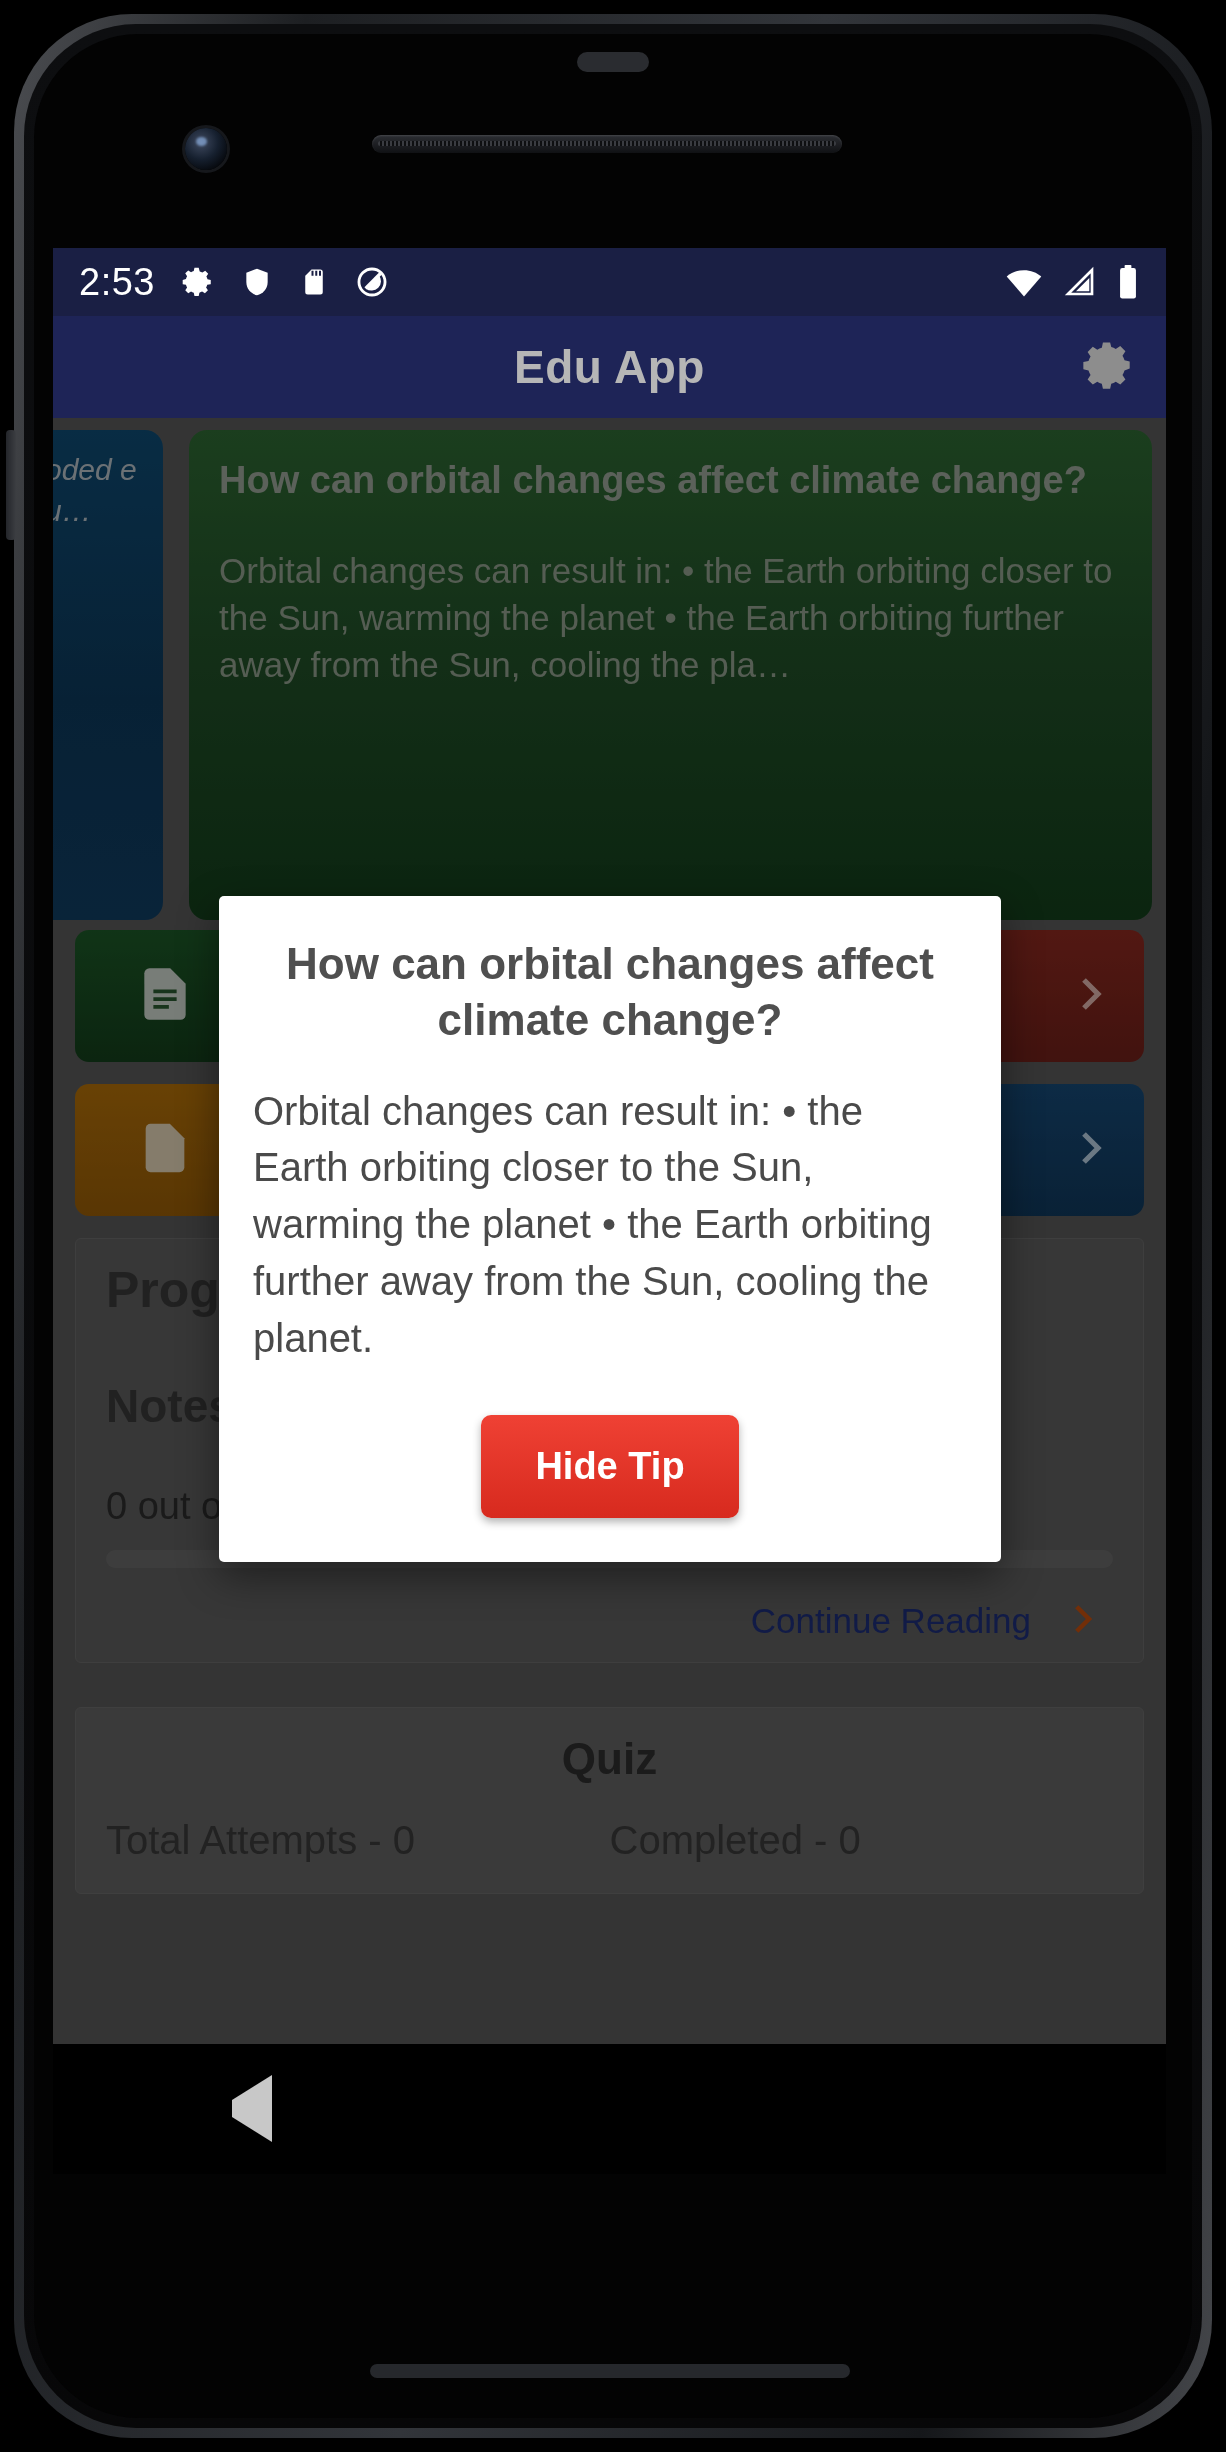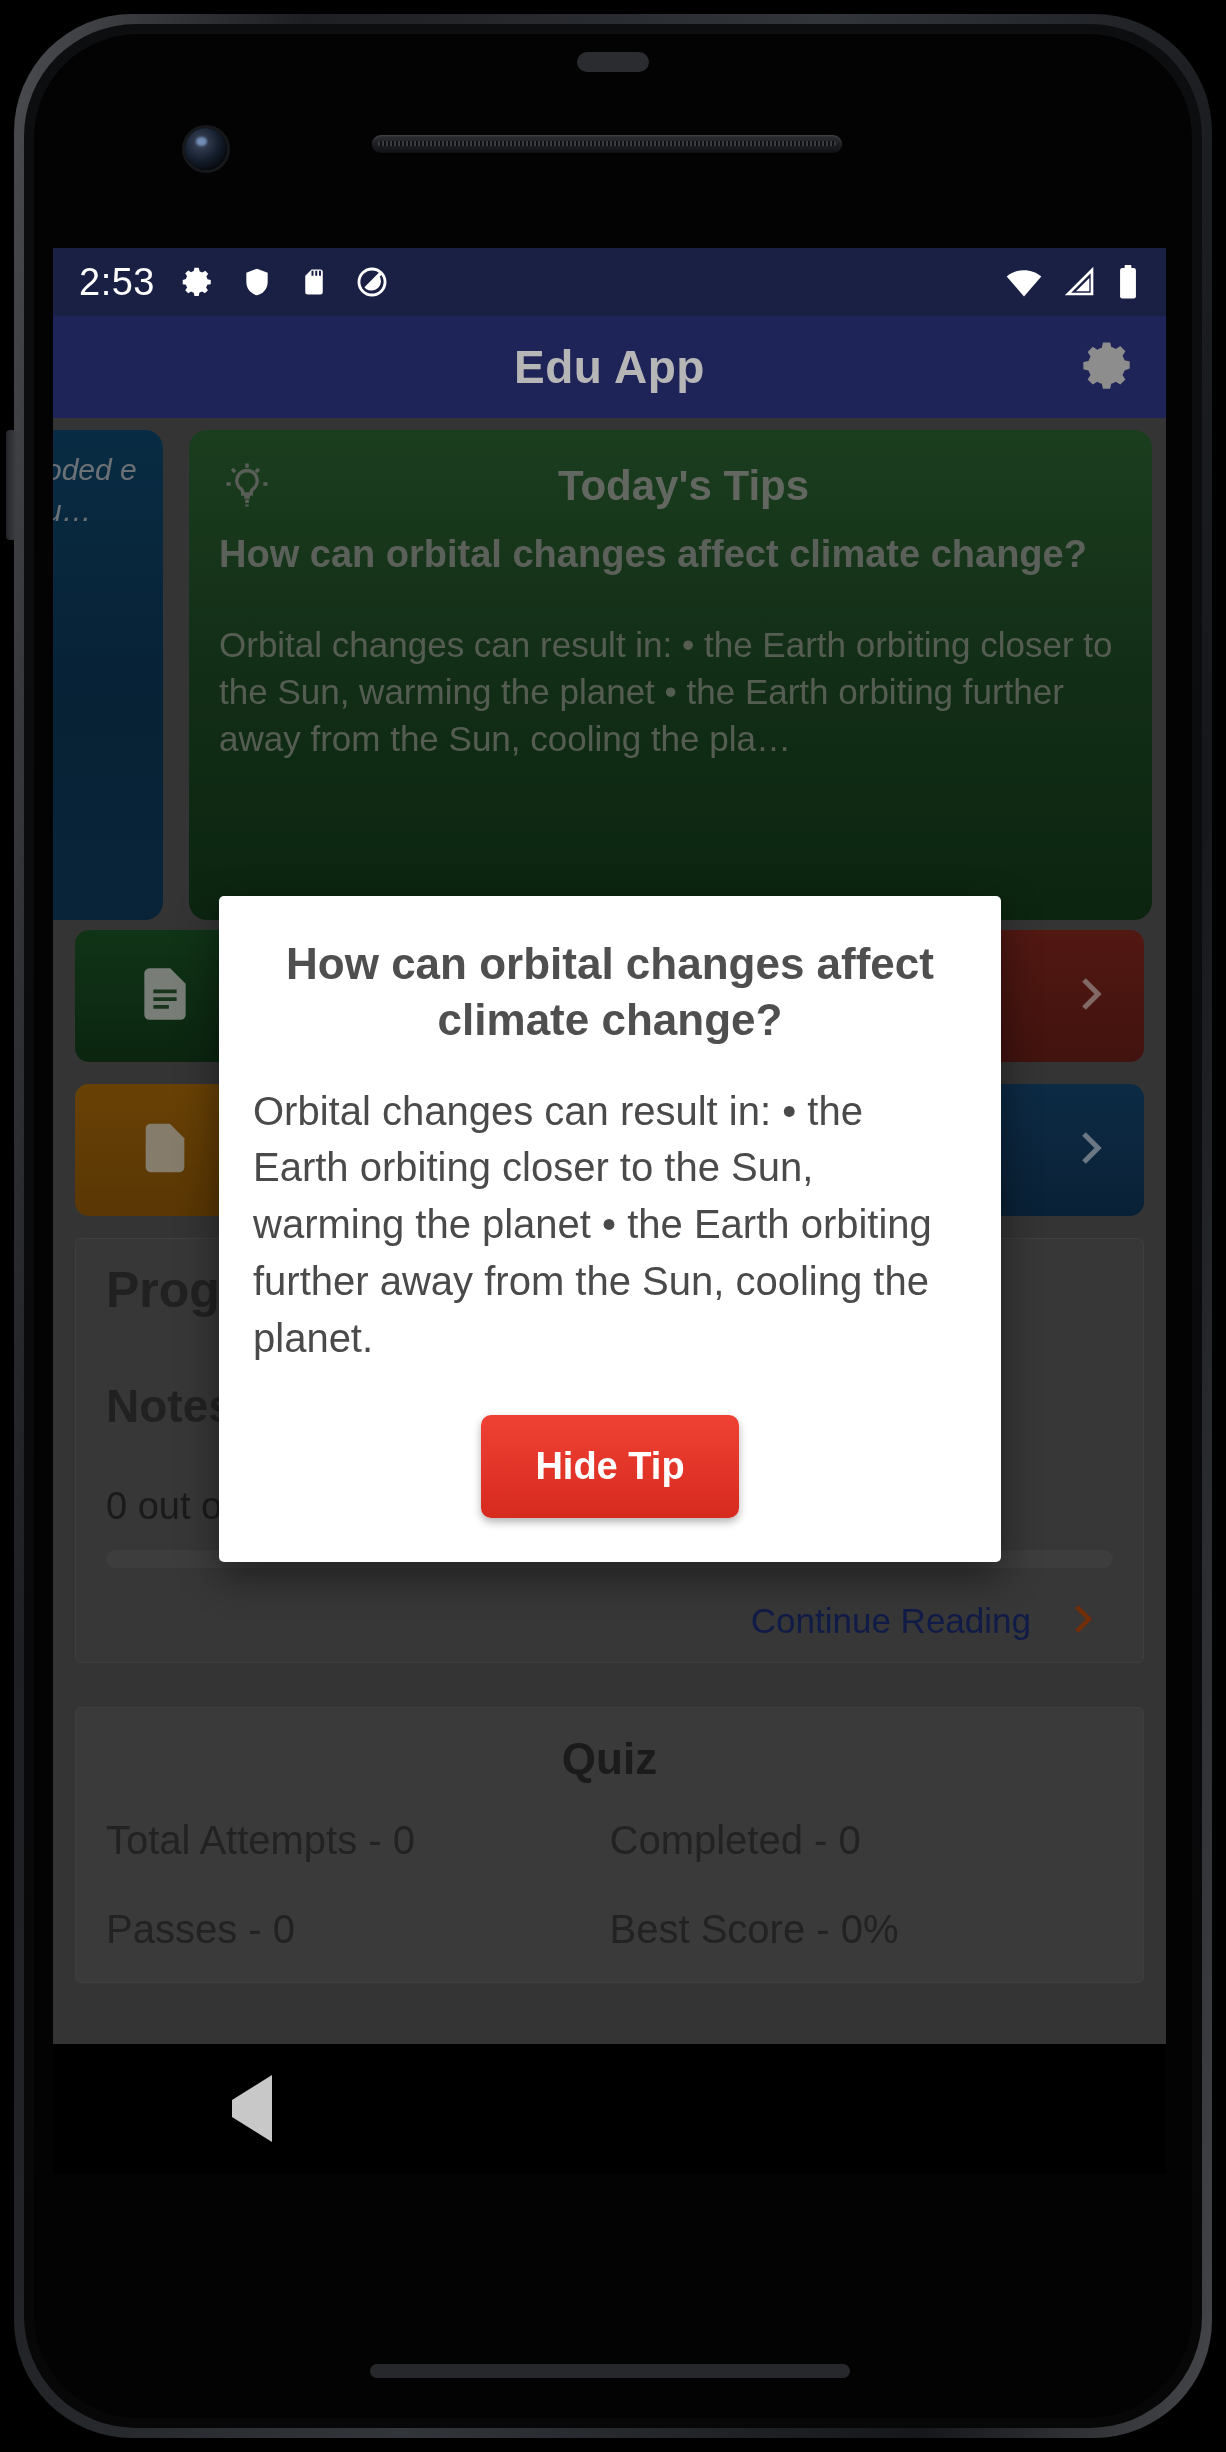--- a/index.html
+++ b/index.html
@@ -294,30 +294,20 @@
       </span>
     </div>
 
     <div id="content">
 
       <div id="carousel">
         <div class="card-blue-peek">
           <span>oded e u…</span>
         </div>
         <div class="card-tips">
-          <div class="tips-head">
-            <span>
-              <svg width="56" height="56" viewBox="0 0 24 24" fill="none" stroke="#9aa398" stroke-width="1.5">
-                <path d="M12 3.2v1.8M5.6 5.6l1.3 1.3M3.2 12h1.8M19 12h1.8M17.1 5.6l-1.3 1.3"></path>
-                <path d="M12 6.2a4.4 4.4 0 00-2.6 7.9c.5.4.8 1 .8 1.6v.6h3.6v-.6c0-.6.3-1.2.8-1.6A4.4 4.4 0 0012 6.2z"></path>
-                <path d="M10.8 17.6h2.4M11.2 19.4h1.6M12 20.8v.8"></path>
-              </svg>
-            </span>
-            <span class="tips-title">Today's Tips</span>
-          </div>
           <div class="tips-q">How can orbital changes affect climate change?</div>
           <div class="tips-body">Orbital changes can result in: • the Earth orbiting closer to the Sun, warming the planet • the Earth orbiting further away from the Sun, cooling the pla…</div>
         </div>
       </div>
 
       <div class="banner-row row1">
         <div class="banner-left">
           <span>
             <svg width="62" height="62" viewBox="0 0 24 24" fill="#cfd8cf">
               <path d="M14 2H6a2 2 0 00-2 2v16a2 2 0 002 2h12a2 2 0 002-2V8z"></path>
@@ -367,24 +357,20 @@
           </span>
         </div>
       </div>
 
       <div id="quiz-card">
         <div id="quiz-title">Quiz</div>
         <div class="quiz-grid first">
           <div>Total Attempts - 0</div>
           <div>Completed - 0</div>
         </div>
-        <div class="quiz-grid second">
-          <div>Passes - 0</div>
-          <div>Best Score - 0%</div>
-        </div>
       </div>
 
       <div id="scrim"></div>
     </div>
 
     <div id="tip-dialog">
       <div id="dialog-title">How can orbital changes affect climate change?</div>
       <div id="dialog-body">Orbital changes can result in: • the Earth orbiting closer to the Sun, warming the planet • the Earth orbiting further away from the Sun, cooling the planet.</div>
       <div id="hide-tip-wrap">
         <button id="hide-tip-btn">Hide Tip</button>

